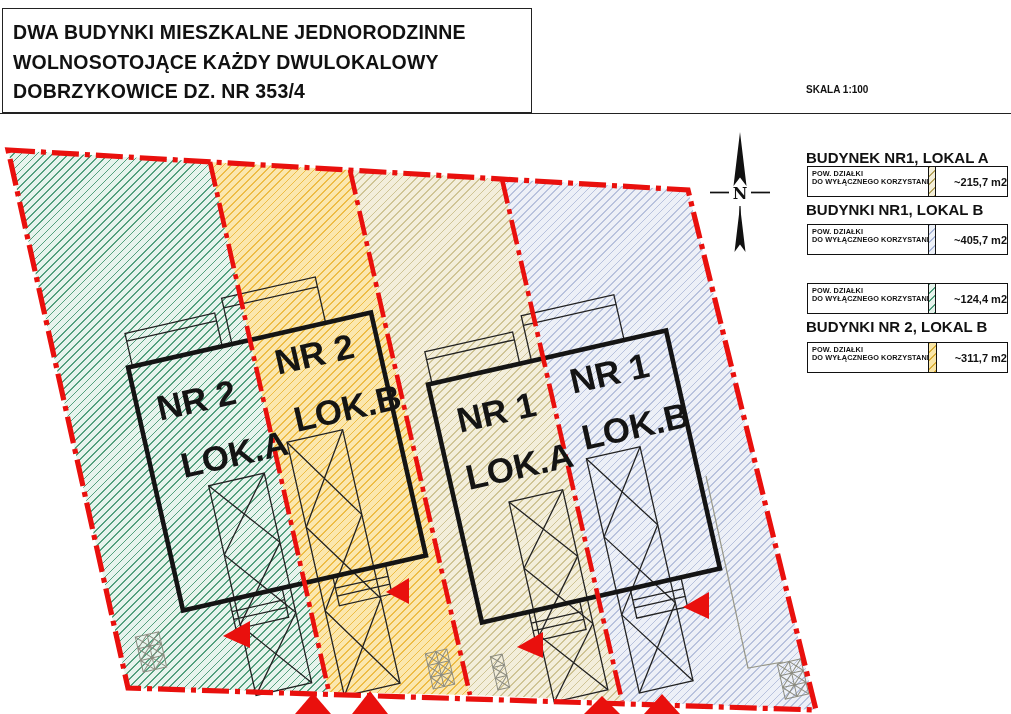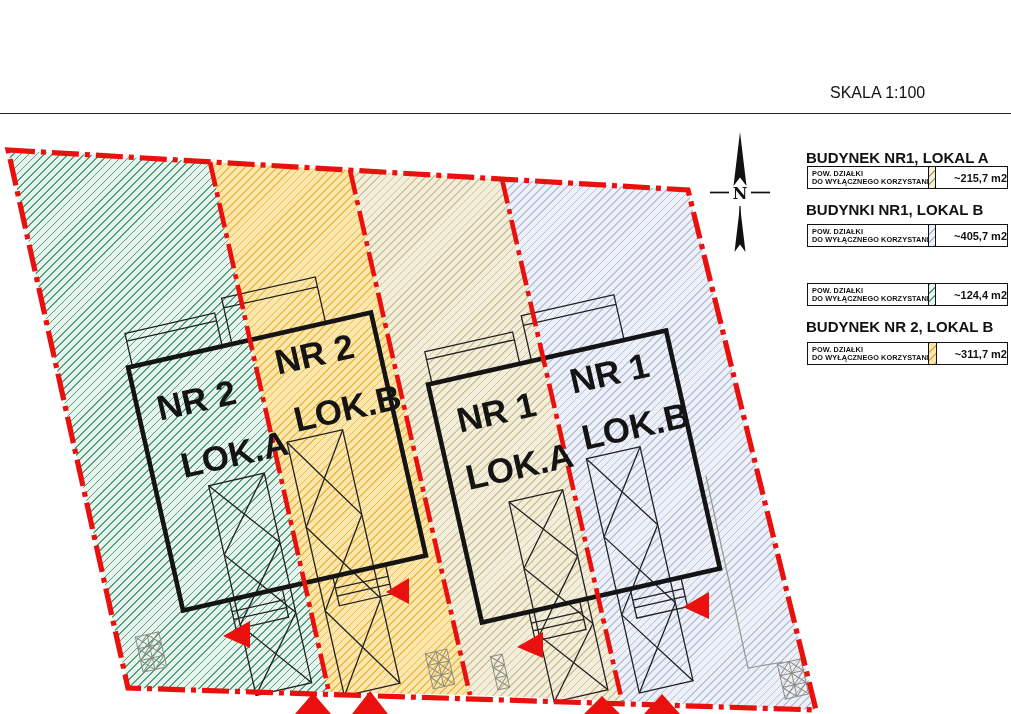--- a/index.html
+++ b/index.html
@@ -3,26 +3,26 @@
 <meta charset="utf-8">
 <style>
   html,body{margin:0;padding:0;background:#fff;}
   #canvas{position:relative;width:1011px;height:714px;background:#fff;overflow:hidden;
           font-family:"Liberation Sans",sans-serif;color:#111;}
   
   #title-block{position:absolute;left:2px;top:8px;width:530px;height:105px;
                border:1.7px solid #222;box-sizing:border-box;padding:9px 0 0 10px;}
   #title-block .tline{font-size:19.5px;font-weight:bold;line-height:29.5px;letter-spacing:.2px;white-space:nowrap;}
   #top-rule{position:absolute;left:0;top:113px;width:1011px;height:0;border-top:1.7px solid #222;}
-  #scale-label{position:absolute;left:830px;top:84px;font-size:16px;font-weight:normal;}
+  #scale-label{position:absolute;left:806px;top:84px;font-size:10px;font-weight:bold;}
   
   .strip{position:absolute;inset:0;}
   
   .lg-heading{position:absolute;left:806px;font-size:15px;font-weight:bold;white-space:nowrap;}
-  .lg-box{position:absolute;left:807px;width:201px;height:23px;border:1.9px solid #111;
+  .lg-box{position:absolute;left:807px;width:201px;height:31px;border:1.9px solid #111;
           box-sizing:border-box;display:flex;background:#fff;}
   .lg-text{width:121px;border-right:1.6px solid #111;box-sizing:border-box;
            padding:2.5px 0 0 4px;font-size:7.3px;font-weight:bold;line-height:8.6px;
            letter-spacing:.1px;white-space:nowrap;}
   .lg-swatch{width:26px;border-right:1.6px solid #111;box-sizing:border-box;}
   .lg-value{flex:1;display:flex;align-items:center;padding-left:18px;
             font-size:11px;font-weight:bold;white-space:nowrap;}
   svg{position:absolute;left:0;top:0;}
   svg text{font-family:"Liberation Sans",sans-serif;}
   .bl{font-size:35px;font-weight:bold;fill:#141414;}
@@ -144,20 +144,25 @@
     <g>
       <polygon points="740,132 733.5,186 740,177.5 746.5,186" fill="#111"></polygon>
       <line x1="710" y1="192.5" x2="729" y2="192.5" stroke="#111" stroke-width="1.7"></line>
       <line x1="751" y1="192.5" x2="770" y2="192.5" stroke="#111" stroke-width="1.7"></line>
       <text class="nlabel" x="740" y="199" text-anchor="middle">N</text>
       <polygon points="740,206 734.5,252 740,244.5 745.5,252" fill="#111"></polygon>
       <line x1="740" y1="206" x2="740" y2="244" stroke="#111" stroke-width="1.2"></line>
     </g>
   </svg>
 
+  <div id="title-block">
+    <div class="tline">DWA BUDYNKI MIESZKALNE JEDNORODZINNE</div>
+    <div class="tline">WOLNOSOTOJĄCE KAŻDY DWULOKALOWY</div>
+    <div class="tline">DOBRZYKOWICE DZ. NR 353/4</div>
+  </div>
   <div id="top-rule"></div>
   <div id="scale-label">SKALA 1:100</div>
 
   <div class="lg-heading" style="top:149px">BUDYNEK NR1, LOKAL A</div>
   <div class="lg-box" style="top:166px">
     <div class="lg-text">
       <div>POW. DZIAŁKI</div>
         <div>DO WYŁĄCZNEGO KORZYSTANIA</div>
     </div>
     <div class="lg-swatch" style="background: repeating-linear-gradient(135deg, rgb(181, 164, 94) 0px, rgb(181, 164, 94) 1.4px, rgb(244, 239, 217) 1.4px, rgb(244, 239, 217) 6px);"></div>
@@ -176,21 +181,21 @@
 
   <div class="lg-box" style="top:283px">
     <div class="lg-text">
       <div>POW. DZIAŁKI</div>
         <div>DO WYŁĄCZNEGO KORZYSTANIA</div>
     </div>
     <div class="lg-swatch" style="background: repeating-linear-gradient(135deg, rgb(79, 158, 124) 0px, rgb(79, 158, 124) 1.4px, rgb(231, 244, 237) 1.4px, rgb(231, 244, 237) 6px);"></div>
     <div class="lg-value">~124,4 m2</div>
   </div>
 
-  <div class="lg-heading" style="top:318px">BUDYNEK NR 2, LOKAL B</div>
+  <div class="lg-heading" style="top:318px">BUDYNKI NR 2, LOKAL B</div>
   <div class="lg-box" style="top:342px">
     <div class="lg-text">
       <div>POW. DZIAŁKI</div>
         <div>DO WYŁĄCZNEGO KORZYSTANIA</div>
     </div>
     <div class="lg-swatch" style="background: repeating-linear-gradient(135deg, rgb(217, 174, 57) 0px, rgb(217, 174, 57) 1.4px, rgb(249, 230, 168) 1.4px, rgb(249, 230, 168) 6px);"></div>
     <div class="lg-value">~311,7 m2</div>
   </div>
 
 </div>

